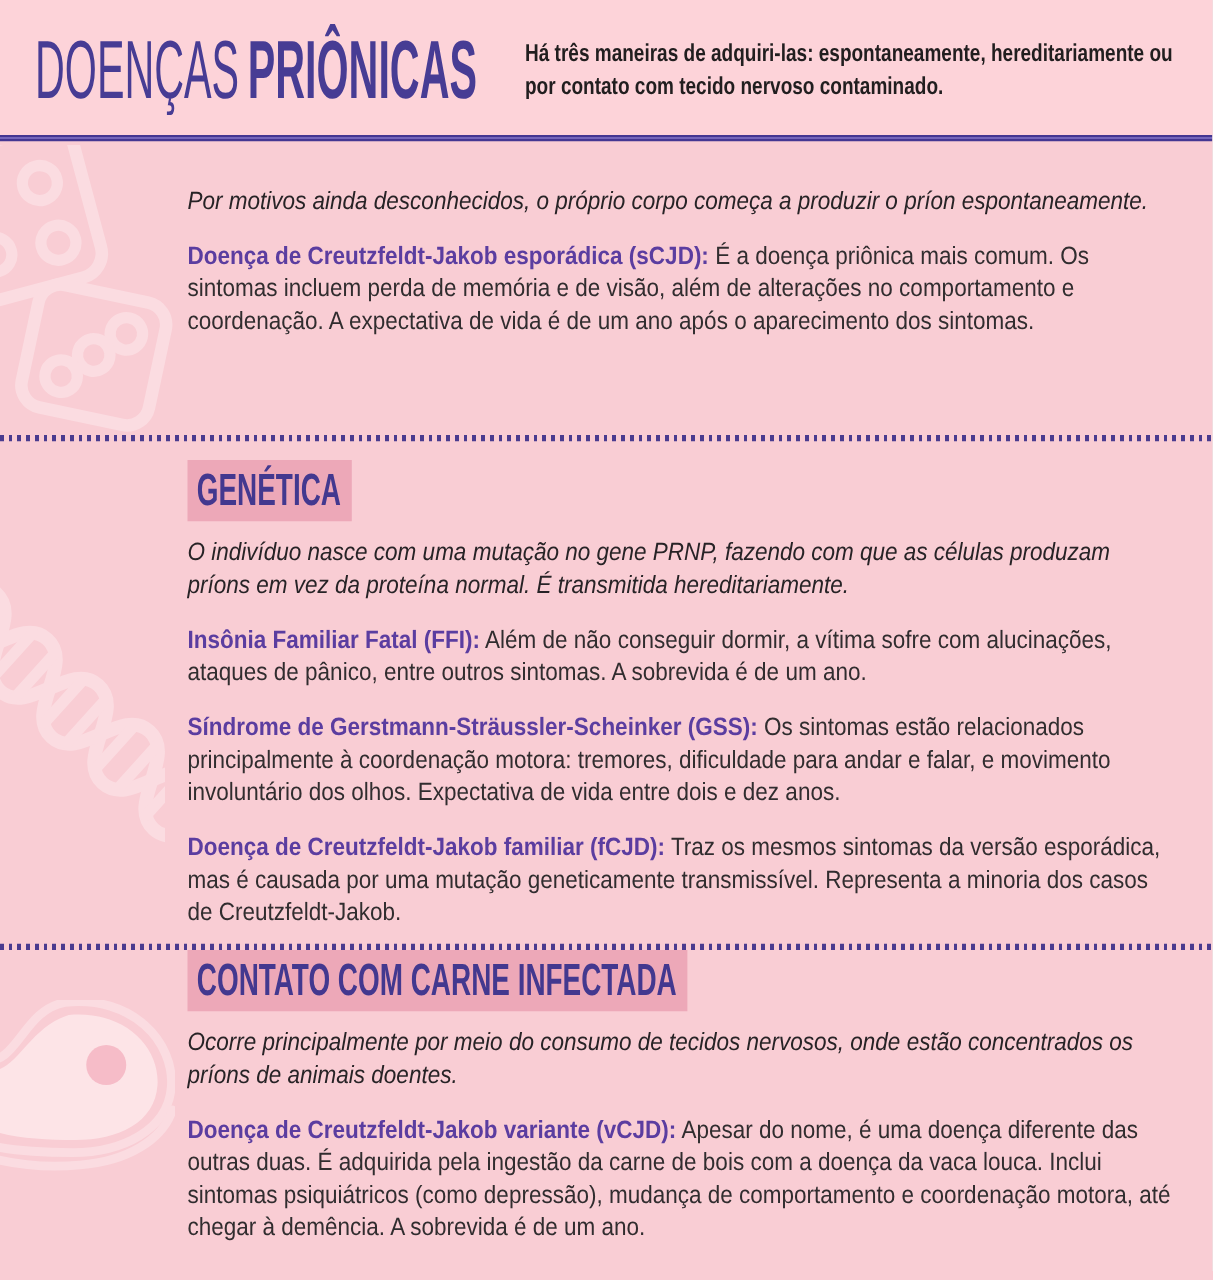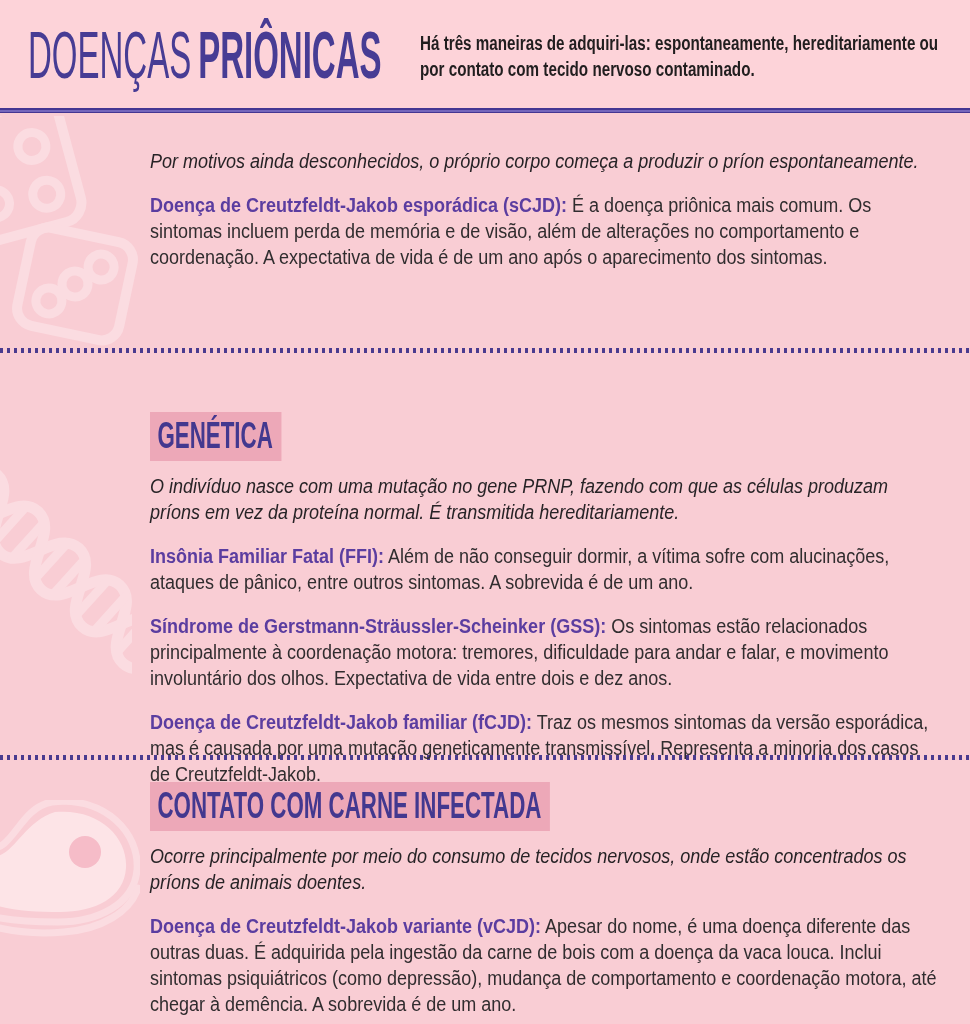--- a/index.html
+++ b/index.html
@@ -40,22 +40,22 @@
   
   .dotline{
     position:absolute;left:0;width:970px;height:5px;
     background:repeating-linear-gradient(to right,#4a3b8f 0 3px,rgba(0,0,0,0) 3px 7px);
   }
   .dotline.d1{top:348px;}
   .dotline.d2{top:755px;}
   
   .sec{position:absolute;left:150px;width:810px;}
   .sec1{top:136px;}
-  .sec2{top:368px;margin-top:44px;}
-  .sec3{top:782px;}
+  .sec2{top:368px;}
+  .sec3{top:760px;}
   .sec h2{margin:0;line-height:0;}
   .sec-title{
     display:inline-block;
     background:#eda8b8;color:#43388f;
     font-size:36px;font-weight:700;line-height:1.15;
     padding:3px 14px 5px 12px;
     transform:scaleX(0.62);transform-origin:0 0;
     white-space:nowrap;
     letter-spacing:0;
   }

